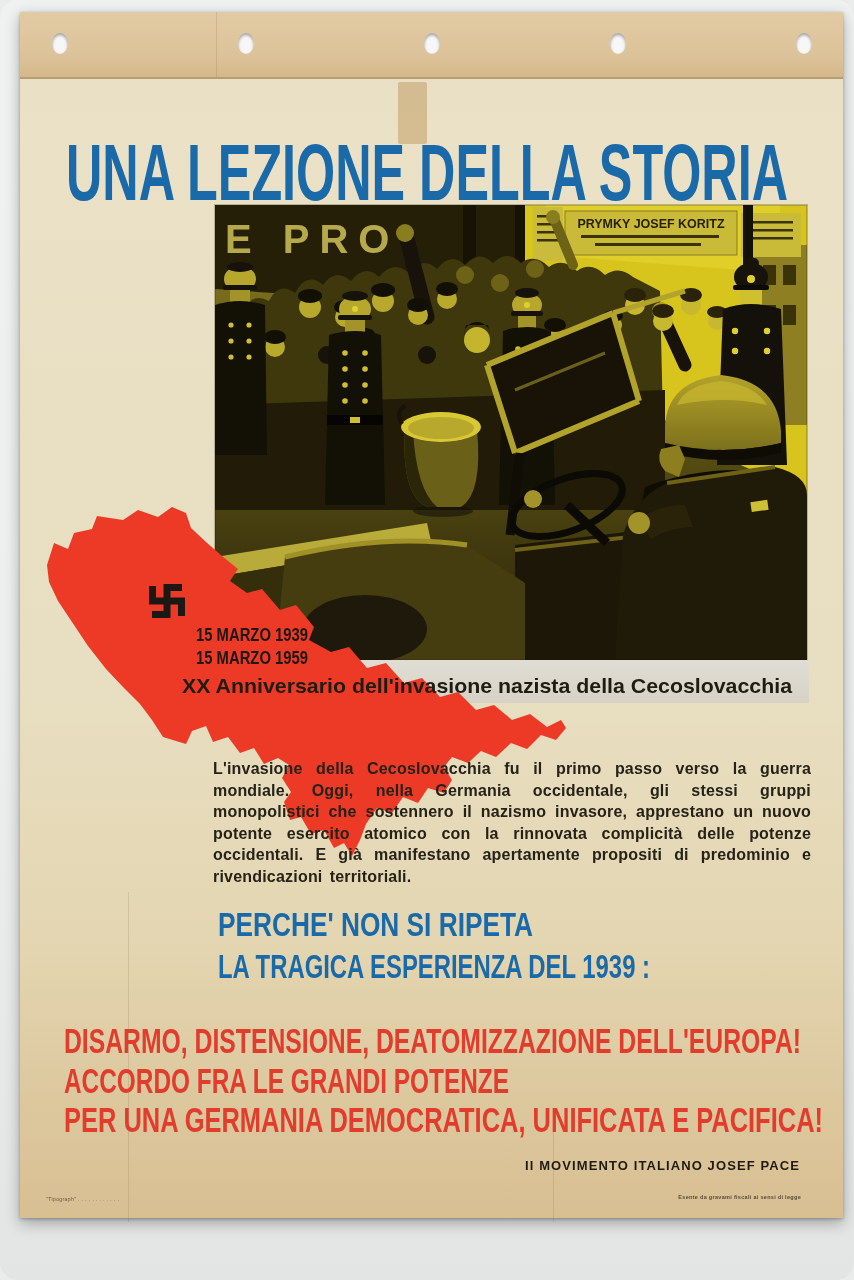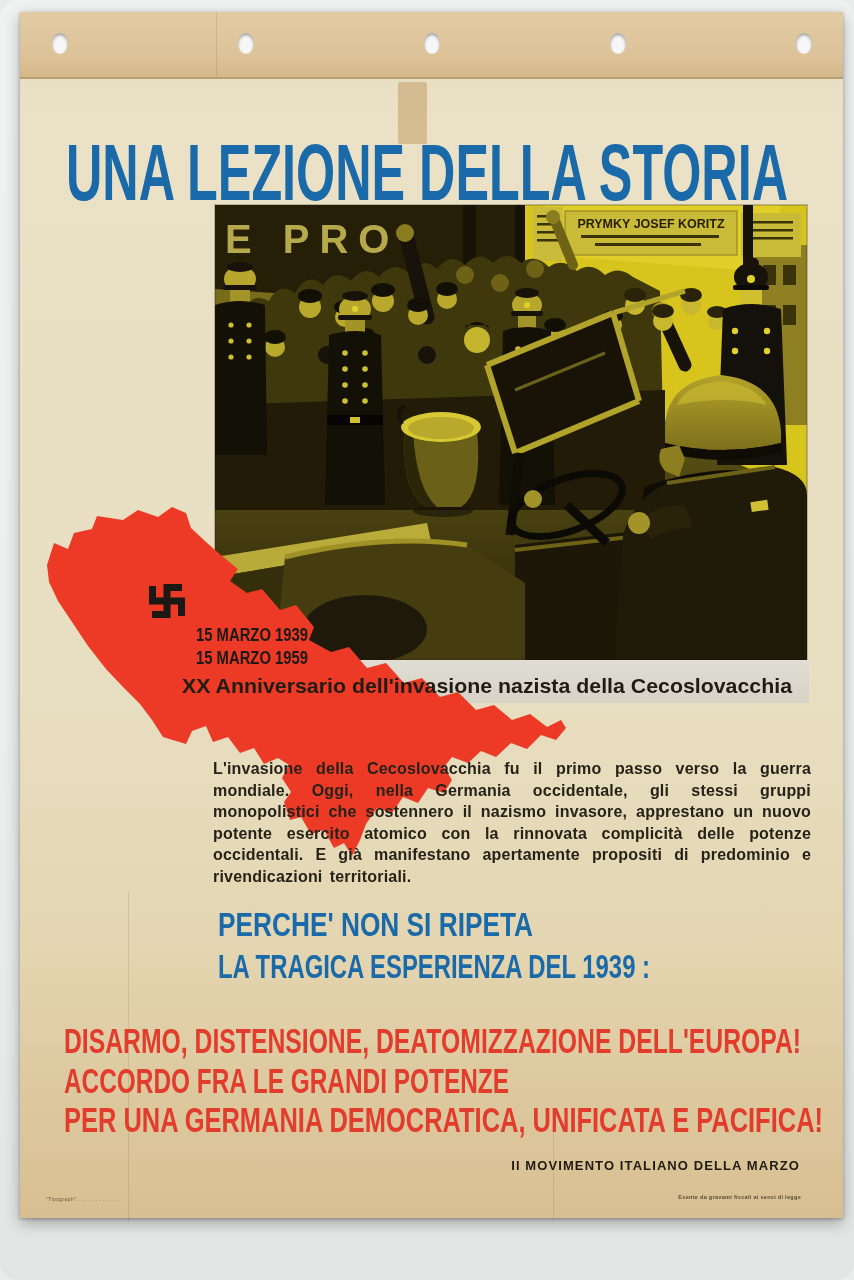--- a/index.html
+++ b/index.html
@@ -310,21 +310,21 @@
       <text x="6" y="34" font-size="33" fill="#1a6aa9" textLength="315" lengthAdjust="spacingAndGlyphs">PERCHE' NON SI RIPETA</text>
       <text x="6" y="76" font-size="33" fill="#1a6aa9" textLength="432" lengthAdjust="spacingAndGlyphs">LA TRAGICA ESPERIENZA DEL 1939 :</text>
     </svg>
 
     <svg id="red-box" class="abs" width="790" height="130">
       <text x="6" y="33" font-size="35" fill="#e23c2d" textLength="737" lengthAdjust="spacingAndGlyphs">DISARMO, DISTENSIONE, DEATOMIZZAZIONE DELL'EUROPA!</text>
       <text x="6" y="73" font-size="35" fill="#e23c2d" textLength="445" lengthAdjust="spacingAndGlyphs">ACCORDO FRA LE GRANDI POTENZE</text>
       <text x="6" y="112" font-size="35" fill="#e23c2d" textLength="759" lengthAdjust="spacingAndGlyphs">PER UNA GERMANIA DEMOCRATICA, UNIFICATA E PACIFICA!</text>
     </svg>
 
-    <div id="signature" class="abs">Il MOVIMENTO ITALIANO DELLA MARZO</div>
+    <div id="signature" class="abs">Il MOVIMENTO ITALIANO JOSEF PACE</div>
     <div id="imprint-left" class="abs">"Tipograph" . . . . . . . . . . . .</div>
     <div id="imprint-right" class="abs">Esente da gravami fiscali ai sensi di legge</div>
 
     <div class="crease" style="left:108px;top:880px;height:330px"></div>
     <div class="crease" style="left:533px;top:1118px;height:92px"></div>
     <div class="crease" style="left:196px;top:0;height:65px"></div>
   </div>
 </div>
 
 </body></html>

